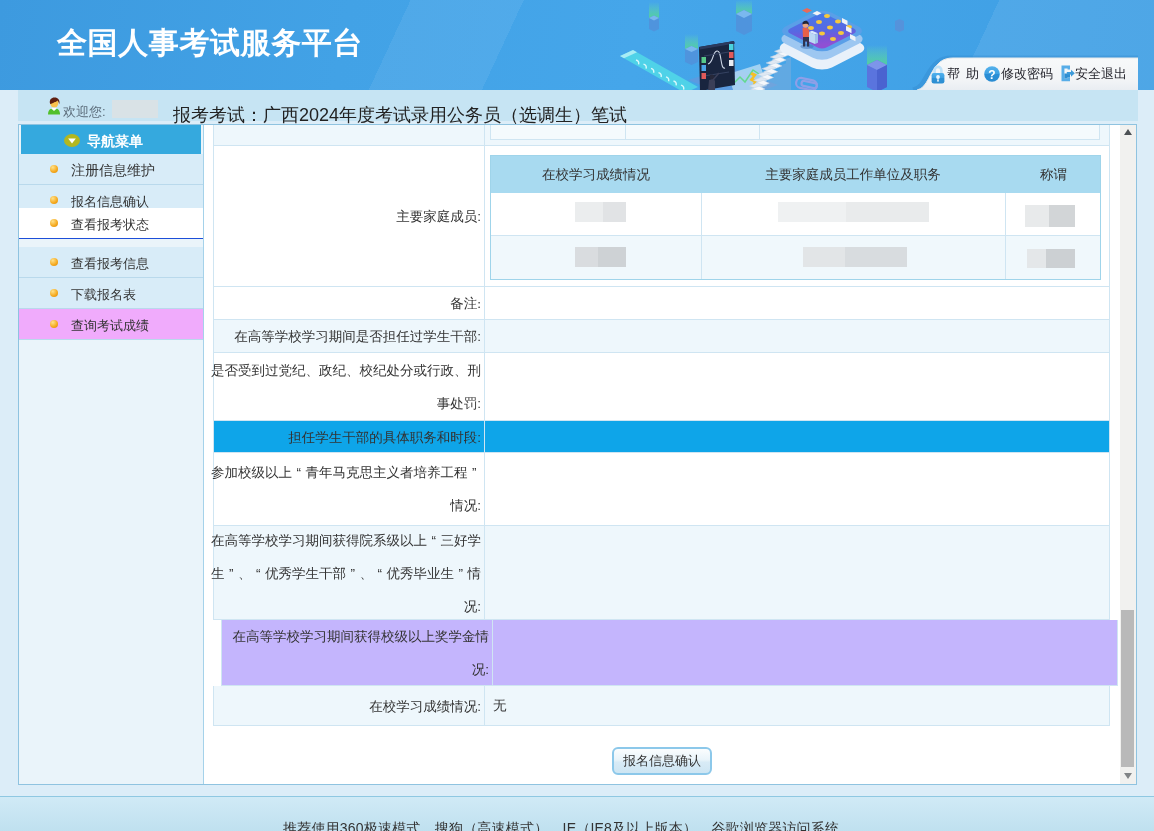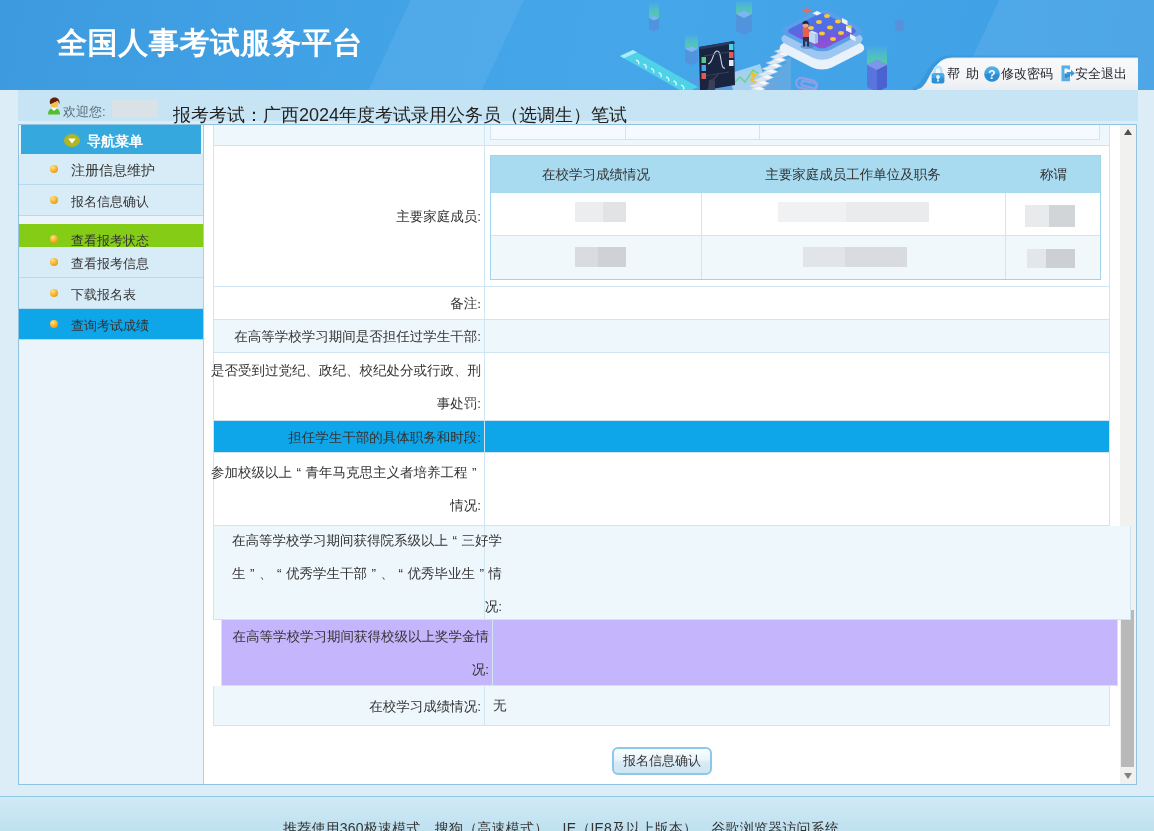--- a/index.html
+++ b/index.html
@@ -235,33 +235,33 @@
   <div class="abs" style="left:87px;top:133px;font-size:14px;font-weight:bold;color:#ffffff;">导航菜单</div>
   <div id="menu">
       <div class="abs" style="left:19px;top:154px;width:184px;height:30px;background:#d8ecf8;border-bottom:1px solid #b9d9ec;">
         <div class="abs" style="left:31px;top:11px;width:8px;height:8px;border-radius:50%;background:radial-gradient(circle at 35% 30%,#ffe28a,#f5a81d 60%,#d98a08);"></div>
         <div class="abs" style="left:52px;top:8px;font-size:14px;color:#333;">注册信息维护</div>
       </div>
       <div class="abs" style="left:19px;top:185px;width:184px;height:30px;background:#d8ecf8;border-bottom:1px solid #b9d9ec;">
         <div class="abs" style="left:31px;top:11px;width:8px;height:8px;border-radius:50%;background:radial-gradient(circle at 35% 30%,#ffe28a,#f5a81d 60%,#d98a08);"></div>
         <div class="abs" style="left:52px;top:8px;font-size:13px;color:#333;">报名信息确认</div>
       </div>
-      <div class="abs" style="left:19px;top:224px;width:184px;height:30px;background:#84cc16;border-bottom:1px solid #1d4ed8;">
+      <div class="abs" style="left:19px;top:208px;width:184px;height:30px;background:#ffffff;border-bottom:1px solid #1d4ed8;">
         <div class="abs" style="left:31px;top:11px;width:8px;height:8px;border-radius:50%;background:radial-gradient(circle at 35% 30%,#ffe28a,#f5a81d 60%,#d98a08);"></div>
         <div class="abs" style="left:52px;top:8px;font-size:13px;color:#333;">查看报考状态</div>
       </div>
       <div class="abs" style="left:19px;top:247px;width:184px;height:30px;background:#d8ecf8;border-bottom:1px solid #b9d9ec;">
         <div class="abs" style="left:31px;top:11px;width:8px;height:8px;border-radius:50%;background:radial-gradient(circle at 35% 30%,#ffe28a,#f5a81d 60%,#d98a08);"></div>
         <div class="abs" style="left:52px;top:8px;font-size:13px;color:#333;">查看报考信息</div>
       </div>
       <div class="abs" style="left:19px;top:278px;width:184px;height:30px;background:#d8ecf8;border-bottom:1px solid #b9d9ec;">
         <div class="abs" style="left:31px;top:11px;width:8px;height:8px;border-radius:50%;background:radial-gradient(circle at 35% 30%,#ffe28a,#f5a81d 60%,#d98a08);"></div>
         <div class="abs" style="left:52px;top:8px;font-size:13px;color:#333;">下载报名表</div>
       </div>
-      <div class="abs" style="left:19px;top:309px;width:184px;height:30px;background:#0ea5e9;border-bottom:1px solid #b9d9ec;">
+      <div class="abs" style="left:19px;top:309px;width:184px;height:30px;background:#f0abfc;border-bottom:1px solid #b9d9ec;">
         <div class="abs" style="left:31px;top:11px;width:8px;height:8px;border-radius:50%;background:radial-gradient(circle at 35% 30%,#ffe28a,#f5a81d 60%,#d98a08);"></div>
         <div class="abs" style="left:52px;top:8px;font-size:13px;color:#333;">查询考试成绩</div>
       </div>
     </div>
 
   <div class="abs" style="left:203px;top:125px;width:1px;height:659px;background:#a5d2ea;"></div>
 
   <div class="abs" style="left:1120px;top:125px;width:16px;height:659px;background:#f1f1ef;"></div>
   <div class="abs" style="left:1124px;top:129px;width:0;height:0;border-left:4.5px solid transparent;border-right:4.5px solid transparent;border-bottom:6px solid #4d5154;"></div>
   <div class="abs" style="left:1124px;top:773px;width:0;height:0;border-left:4.5px solid transparent;border-right:4.5px solid transparent;border-top:6px solid #818486;"></div>
@@ -289,21 +289,21 @@
         <div style="position:absolute;right:628px;top:50%;transform:translateY(-50%);text-align:right;font-size:13.5px;color:#333;line-height:33px;white-space:nowrap;">是否受到过党纪、政纪、校纪处分或行政、刑<br>事处罚:</div>
       </div>
       <div class="abs" style="left:213px;top:421px;width:895px;height:31px;background:#0ea5e9;border-bottom:1px solid #cfe5f2;border-left:1px solid #cfe5f2;border-right:1px solid #cfe5f2;">
         <div class="abs" style="left:270px;top:0;width:1px;height:31px;background:#cfe5f2;"></div>
         <div style="position:absolute;right:628px;top:50%;transform:translateY(-50%);text-align:right;font-size:13.5px;color:#333;line-height:33px;white-space:nowrap;">担任学生干部的具体职务和时段:</div>
       </div>
       <div class="abs" style="left:213px;top:453px;width:895px;height:72px;background:#fff;border-bottom:1px solid #cfe5f2;border-left:1px solid #cfe5f2;border-right:1px solid #cfe5f2;">
         <div class="abs" style="left:270px;top:0;width:1px;height:72px;background:#cfe5f2;"></div>
         <div style="position:absolute;right:628px;top:50%;transform:translateY(-50%);text-align:right;font-size:13.5px;color:#333;line-height:33px;white-space:nowrap;">参加校级以上<span style="display:inline-block;width:13.5px;text-align:center;">“</span>青年马克思主义者培养工程<span style="display:inline-block;width:13.5px;text-align:center;">”</span><br>情况:</div>
       </div>
-      <div class="abs" style="left:213px;top:526px;width:895px;height:93px;background:#eef7fc;border-bottom:1px solid #cfe5f2;border-left:1px solid #cfe5f2;border-right:1px solid #cfe5f2;padding-left:21px;">
+      <div class="abs" style="left:213px;top:526px;width:895px;height:93px;background:#eef7fc;border-bottom:1px solid #cfe5f2;border-left:1px solid #cfe5f2;border-right:1px solid #cfe5f2;">
         <div class="abs" style="left:270px;top:0;width:1px;height:93px;background:#cfe5f2;"></div>
         <div style="position:absolute;right:628px;top:50%;transform:translateY(-50%);text-align:right;font-size:13.5px;color:#333;line-height:33px;white-space:nowrap;">在高等学校学习期间获得院系级以上<span style="display:inline-block;width:13.5px;text-align:center;">“</span>三好学<br>生<span style="display:inline-block;width:13.5px;text-align:center;">”</span>、<span style="display:inline-block;width:13.5px;text-align:center;">“</span>优秀学生干部<span style="display:inline-block;width:13.5px;text-align:center;">”</span>、<span style="display:inline-block;width:13.5px;text-align:center;">“</span>优秀毕业生<span style="display:inline-block;width:13.5px;text-align:center;">”</span>情<br>况:</div>
       </div>
       <div class="abs" style="left:213px;top:620px;width:895px;height:65px;background:#c4b5fd;border-bottom:1px solid #cfe5f2;border-left:1px solid #cfe5f2;border-right:1px solid #cfe5f2;margin-left:8px;">
         <div class="abs" style="left:270px;top:0;width:1px;height:65px;background:#cfe5f2;"></div>
         <div style="position:absolute;right:628px;top:50%;transform:translateY(-50%);text-align:right;font-size:13.5px;color:#333;line-height:33px;white-space:nowrap;">在高等学校学习期间获得校级以上奖学金情<br>况:</div>
       </div>
       <div class="abs" style="left:213px;top:686px;width:895px;height:39px;background:#eef7fc;border-bottom:1px solid #cfe5f2;border-left:1px solid #cfe5f2;border-right:1px solid #cfe5f2;">
         <div class="abs" style="left:270px;top:0;width:1px;height:39px;background:#cfe5f2;"></div>
         <div style="position:absolute;right:628px;top:50%;transform:translateY(-50%);text-align:right;font-size:13.5px;color:#333;line-height:33px;white-space:nowrap;">在校学习成绩情况:</div>

